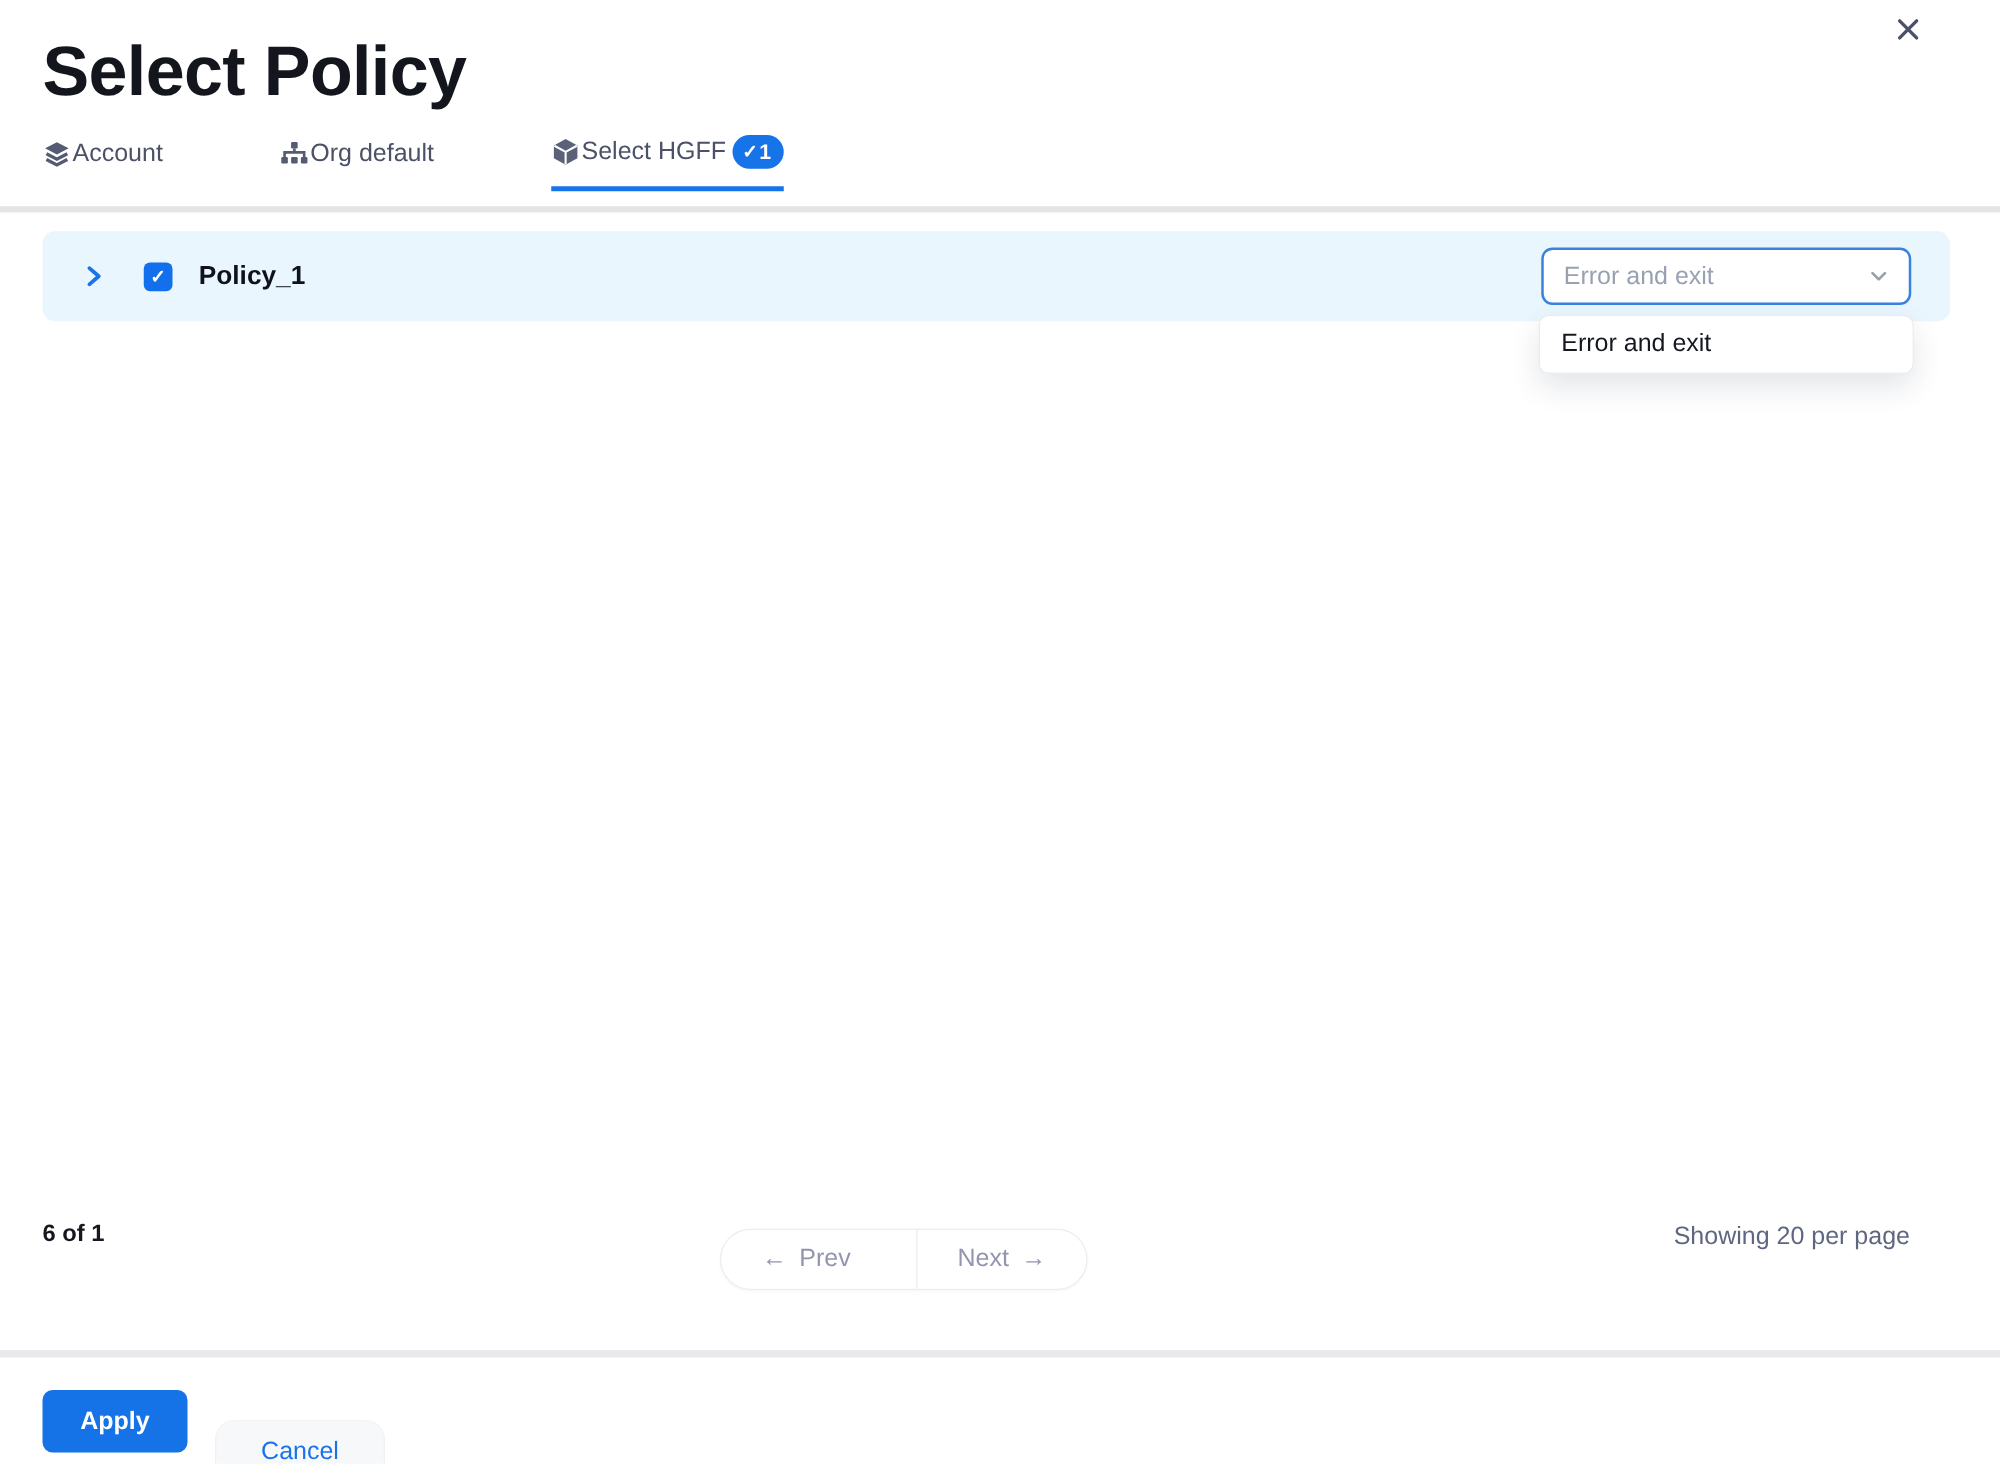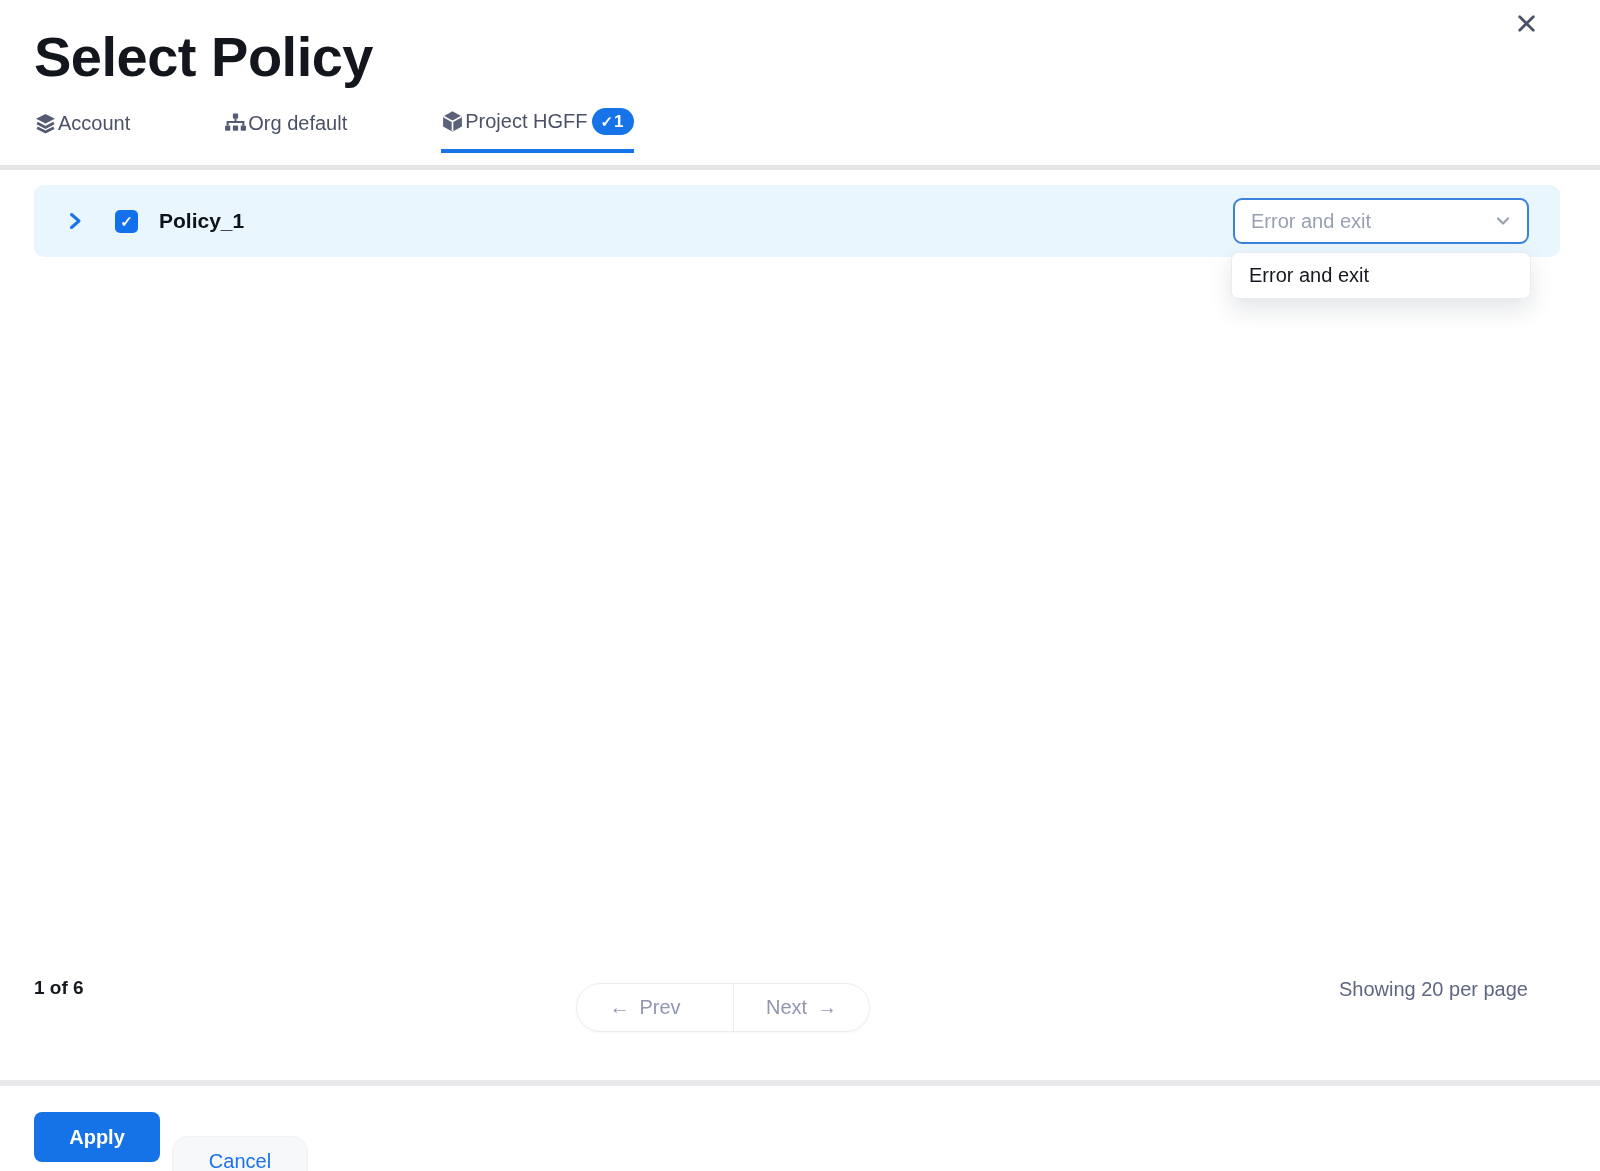--- a/index.html
+++ b/index.html
@@ -52,21 +52,21 @@
   .page-status { position:absolute; left:34px; top:977px; font-size:19px; font-weight:600; color:#16181f; }
   .pager { position:absolute; left:576px; top:983px; height:49px; display:flex; background:#ffffff;
     border:1px solid #ededf1; border-radius:26px; overflow:hidden; box-shadow:0 1px 3px rgba(0,0,0,0.04); }
   .pager-btn { width:136px; display:flex; align-items:center; justify-content:center; gap:10px;
     font-size:20px; color:#9196ae; background:transparent; border:none; }
   .pager-btn.next { border-left:1px solid #ececf0;margin-left:20px; }
   .per-page { position:absolute; right:72px; top:978px; font-size:20px; color:#5f6680; }
 
   
   .footer-divider { position:absolute; left:0; right:0; top:1080px; height:6px; background:#e9e9eb; }
-  .apply-btn { position:absolute; left:34px; top:1112px; width:126px; height:50px;
+  .apply-btn { position:absolute; left:34px; top:1112px; width:116px; height:50px;
     background:#1573e7; color:#ffffff; border:none; border-radius:8px; font-size:20px; font-weight:600;
     font-family:"Liberation Sans", sans-serif; }
   .cancel-btn { position:absolute; left:172px; top:1112px; width:136px; height:50px;
     background:#f7f8fa; color:#1a73e8; border:1px solid #f1f2f5; border-radius:16px; font-size:20px;
     font-weight:500; font-family:"Liberation Sans", sans-serif;margin-top:24px; }
 </style>
 </head>
 <body>
 
 <button class="close-btn" data-interactable="true">
@@ -102,21 +102,21 @@
     </span>
     <span data-interactable="false">Org default</span>
   </div>
   <div class="tab active" data-interactable="true">
     <span class="ticon" data-interactable="false">
       <svg width="23" height="23" viewBox="0 0 22 22">
         <path d="M11 1.2 L20 6.1 V15.9 L11 20.8 L2 15.9 V6.1 Z" fill="#5b6178"></path>
         <path d="M2.4 6.3 L11 11 L19.6 6.3 M11 11 V20.4" stroke="#ffffff" stroke-width="1.6" fill="none"></path>
       </svg>
     </span>
-    <span data-interactable="false">Project HGFF</span>
+    <span data-interactable="false">Select HGFF</span>
     <span class="tab-badge" data-interactable="false">
       <span class="bcheck" data-interactable="false">✓</span>
       <span data-interactable="false">1</span>
     </span>
   </div>
 </div>
 <div class="tabs-divider" data-interactable="false"></div>
 
 <div class="policy-row" data-interactable="false">
   <span class="expand-chevron" data-interactable="true">
@@ -136,21 +136,21 @@
           <path d="M5 7.5 L10 12.5 L15 7.5" stroke="#99a0ac" stroke-width="2.2" stroke-linecap="round" stroke-linejoin="round" fill="none"></path>
         </svg>
     </span>
   </div>
 </div>
 
 <div class="dropdown-menu" data-interactable="false">
   <div class="dropdown-option" data-interactable="true">Error and exit</div>
 </div>
 
-<div class="page-status" data-interactable="false">1 of 6</div>
+<div class="page-status" data-interactable="false">6 of 1</div>
 <div class="pager" data-interactable="false">
   <button class="pager-btn prev" data-interactable="true">
     <span data-interactable="false">←</span>
     <span data-interactable="false">Prev</span>
   </button>
   <button class="pager-btn next" data-interactable="true">
     <span data-interactable="false">Next</span>
     <span data-interactable="false">→</span>
   </button>
 </div>

